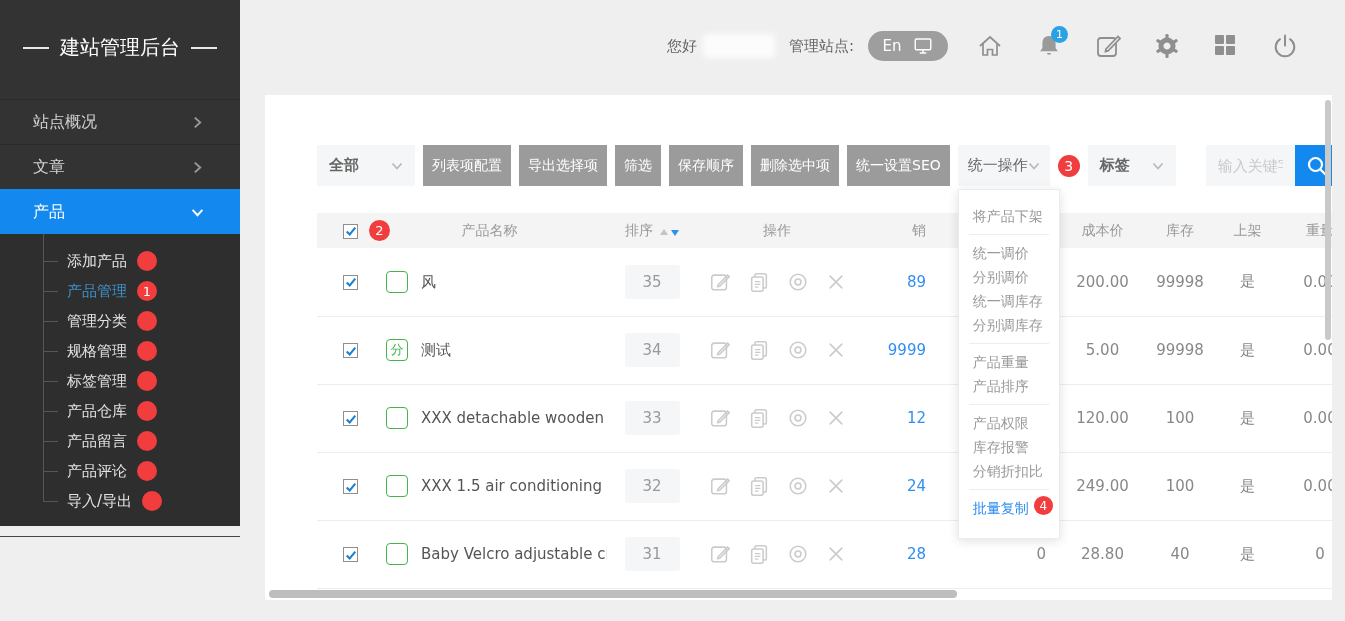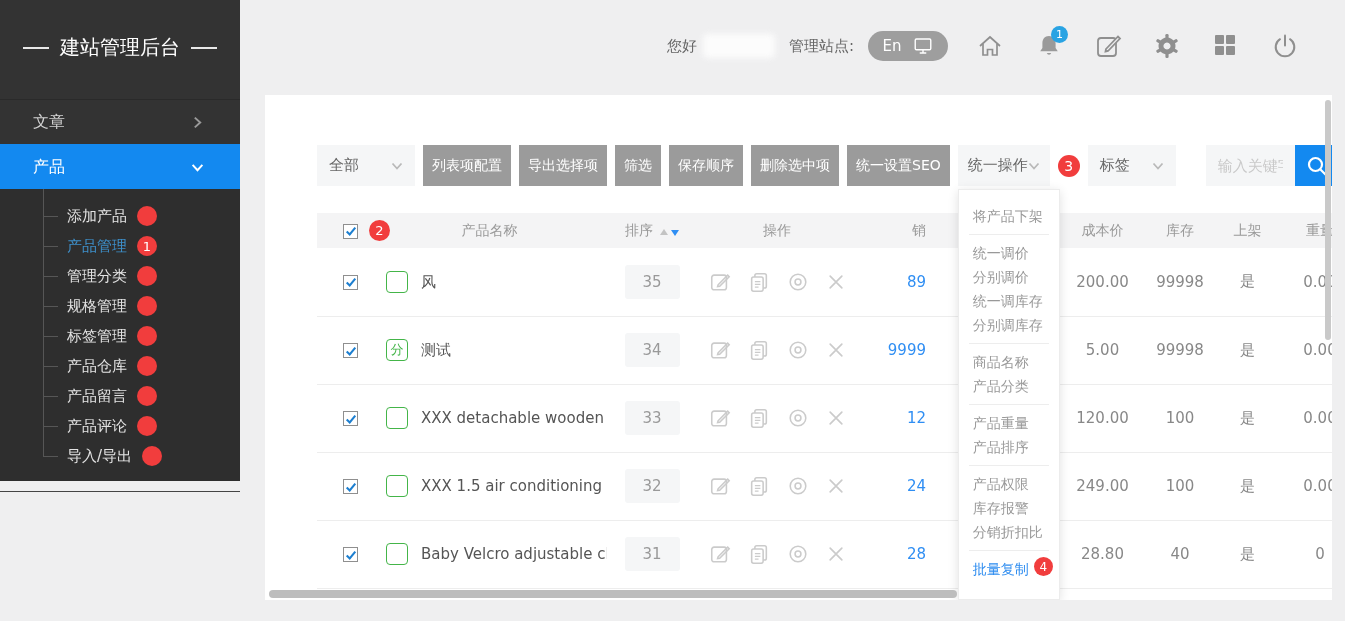--- a/index.html
+++ b/index.html
@@ -40,21 +40,21 @@
                 background:#29a3e3; color:#fff; font-size:11px; display:flex; align-items:center; justify-content:center; }
 
   
   .card { position:absolute; left:265px; top:95px; width:1067px; height:505px; background:#fff; overflow:hidden; z-index:10; }
   .vscroll { position:absolute; right:1px; top:5px; width:6px; height:240px; background:#c9c9c9; border-radius:3px; z-index:60; }
   .hscroll { position:absolute; left:4px; bottom:2px; width:688px; height:8px; background:#bdbdbd; border-radius:4px; z-index:60; }
 
   
   .toolbar { position:absolute; left:52px; top:50px; height:41px; display:flex; align-items:center; gap:8px; white-space:nowrap; }
   .select-box { width:98px; height:41px; background:#f5f6f7; display:flex; align-items:center;
-                justify-content:space-between; padding:0 12px; color:#666; font-size:15px; cursor:pointer; }
+                justify-content:space-between; padding:0 12px; color:#666; font-size:15px; cursor:pointer;font-weight:bold; }
   .select-box.sm { width:88px; }
   .dd-chev { width:12px; height:12px; color:#b9b9b9; transform:rotate(90deg); }
   .gbtn { height:41px; background:#9b9b9b; border:none; color:#fff; font-size:14px; padding:0 9px;
           cursor:pointer; font-family:inherit; white-space:nowrap; }
   .batch-box { position:relative; width:92px; height:41px; background:#f5f6f7; display:flex; align-items:center;
                justify-content:space-between; padding:0 10px; color:#666; font-size:15px; cursor:pointer; }
   .badge-3 { min-width:22px; height:22px; font-size:14px; }
   .search { display:flex; margin-left:22px; }
   .search input { width:89px; height:41px; border:none; background:#f5f6f7; padding:0 12px; font-size:15px;
                   color:#666; outline:none; font-family:inherit; }
@@ -98,20 +98,26 @@
              display:flex; white-space:nowrap; }
   .dd-item.hl .dd-label { color:#2d8cf0; }
   .dd-b { min-width:19px; height:19px; font-size:12px; margin-left:5px; }
 </style>
 </head>
 <body>
 
 <div class="sidebar">
   <div class="sb-title">建站管理后台</div>
   <div class="menu" id="menu-top">
+      <div class="menu-item">
+    <span class="mi-label">站点概况</span>
+    <svg class="chev" viewBox="0 0 12 12">
+          <polyline points="3.5,1.5 8.5,6 3.5,10.5" fill="none" stroke="currentColor" stroke-width="1.8"></polyline>
+        </svg>
+  </div>
       <div class="menu-item">
     <span class="mi-label">文章</span>
     <svg class="chev" viewBox="0 0 12 12">
           <polyline points="3.5,1.5 8.5,6 3.5,10.5" fill="none" stroke="currentColor" stroke-width="1.8"></polyline>
         </svg>
   </div>
       <div class="menu-item active expanded">
     <span class="mi-label">产品</span>
     <svg class="chev" viewBox="0 0 12 12">
           <polyline points="3.5,1.5 8.5,6 3.5,10.5" fill="none" stroke="currentColor" stroke-width="1.8"></polyline>
@@ -240,28 +246,20 @@
   </div>
             <div class="dd-item">
     <span class="dd-label">统一调库存</span>
   </div>
             <div class="dd-item">
     <span class="dd-label">分别调库存</span>
   </div>
           </div>
           <div class="dd-group">
             <div class="dd-item">
-    <span class="dd-label">商品名称</span>
-  </div>
-            <div class="dd-item">
-    <span class="dd-label">产品分类</span>
-  </div>
-          </div>
-          <div class="dd-group">
-            <div class="dd-item">
     <span class="dd-label">产品重量</span>
   </div>
             <div class="dd-item">
     <span class="dd-label">产品排序</span>
   </div>
           </div>
           <div class="dd-group">
             <div class="dd-item">
     <span class="dd-label">产品权限</span>
   </div>

